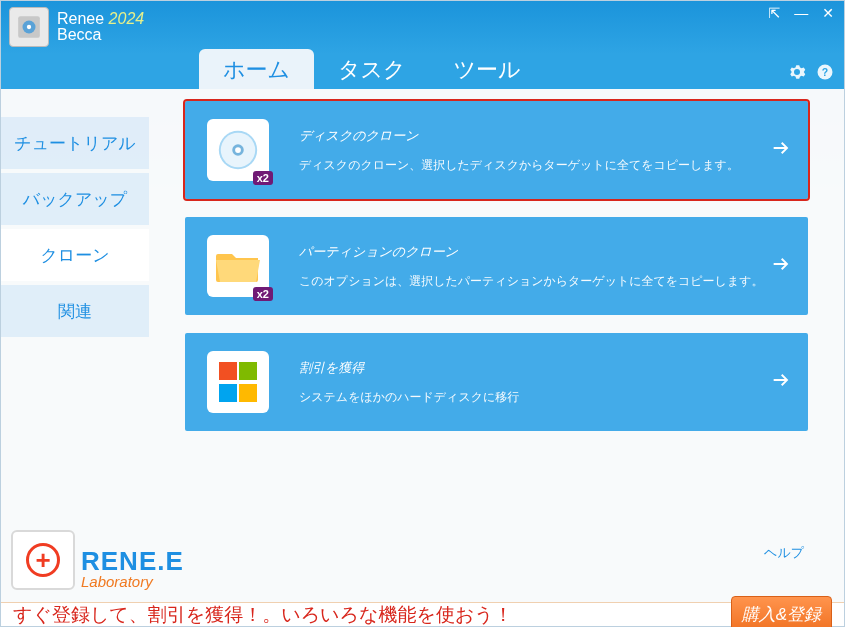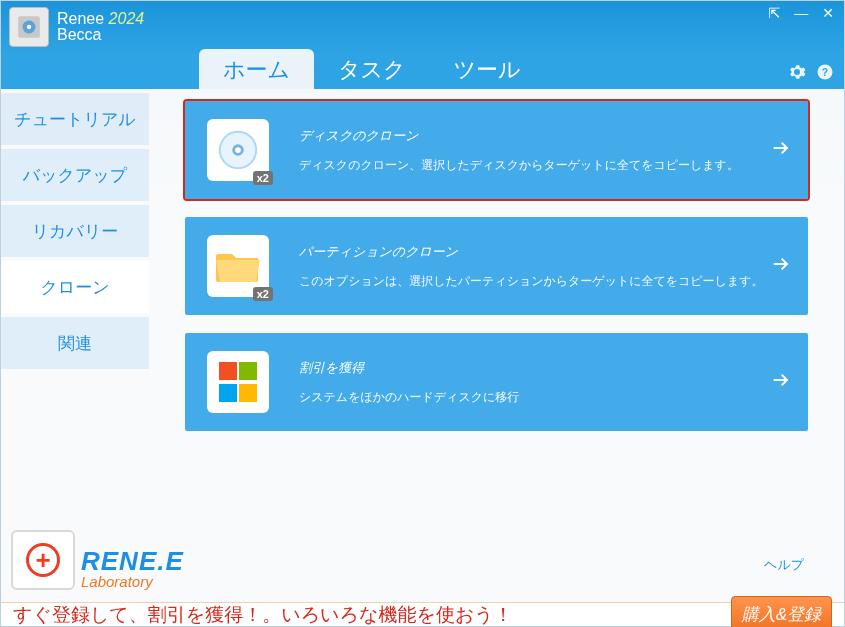--- a/index.html
+++ b/index.html
@@ -14,44 +14,44 @@
 .brand-line1 .year { font-style: italic; color: #e7f08a; }
 .brand-line2 { font-size: 16px; margin-top: -2px; }
 .winctrls { position: absolute; top: 4px; right: 10px; display: flex; gap: 14px; color: #fff; font-size: 14px; align-items: center; }
 .winctrls span { cursor: pointer; }
 .main-tabs { position: absolute; bottom: 0; left: 150px; display: flex; height: 40px; align-items: stretch; margin-left: 48px; }
 .main-tab { color: #fff; font-size: 22px; padding: 4px 24px 2px; display:flex; align-items:center; cursor:pointer; border-radius: 6px 6px 0 0; }
 .main-tab.active { background: #eaf3fa; color: #1e8fe2; }
 .header-right-icons { position: absolute; right: 10px; bottom: 8px; display: flex; gap: 10px; color: #fff; }
 .header-right-icons svg { width: 18px; height: 18px; fill: #fff; cursor: pointer; }
 .body { flex: 1; display: flex; background: rgba(247, 249, 251, 0.9); position: relative; min-height: 0; }
-.sidebar { width: 148px; padding-top: 4px; }
+.sidebar { width: 148px; padding-top: 28px; }
 .side-item { height: 52px; display:flex; align-items:center; justify-content:center; color:#1e8fe2; font-size:17px; cursor:pointer; margin-bottom:4px; background: rgba(220, 235, 248, 0.85); }
 .side-item.active { background: #ffffff; color: #1e8fe2; }
 .content { flex: 1; padding: 12px 36px 0 36px; overflow: hidden; }
 .card { width: 100%; background: #43abe9; border-radius: 2px; margin-bottom: 18px; padding: 18px 22px 18px 22px; display:flex; align-items:center; position: relative; cursor:pointer; }
 .card.highlight { outline: 2px solid #d8261c; outline-offset: 0; }
 .card-icon { width: 62px; height: 62px; background: #fff; border-radius: 6px; display:flex; align-items:center; justify-content:center; position:relative; flex-shrink: 0;}
 .card-icon.cd svg { width: 46px; height: 46px; }
 .card-icon.folder svg { width: 48px; height: 40px; }
 .card-icon.win { display:flex; flex-wrap:wrap; padding:10px; gap:2px; }
 .card-icon.win .q { width: 18px; height: 18px; }
-.card-icon .badge-x2 { position:absolute; right:-4px; bottom:-4px; background:#737373; color:#fff; font-size:11px; font-weight:bold; padding:1px 4px; border-radius:3px; }
+.card-icon .badge-x2 { position:absolute; right:-4px; bottom:-4px; background:#701a75; color:#fff; font-size:11px; font-weight:bold; padding:1px 4px; border-radius:3px; }
 .card-text { margin-left: 30px; color: #fff; flex:1; }
 .card-title { font-size: 13px; font-style: italic; }
 .card-desc { font-size: 12px; margin-top: 12px; opacity: 0.95; }
 .card-arrow { position:absolute; right: 16px; top: 50%; transform: translateY(-50%); color:#fff; }
 .card-arrow svg { width: 22px; height: 22px; fill:#fff; }
-.help-link { position: absolute; right: 40px; bottom: 52px; color: #1e8fe2; font-size: 13px; cursor:pointer; }
+.help-link { position: absolute; right: 40px; bottom: 64px; color: #1e8fe2; font-size: 13px; cursor:pointer; }
 .footer { position: absolute; left: 0; right: 0; bottom: 0; height: 100px; }
 .footer-brand { position:absolute; left: 10px; bottom: 36px; display:flex; align-items:flex-end; }
 .fb-icon { width: 64px; height: 60px; background:#fff; border:2px solid #d9d9d9; border-radius:6px; display:flex; align-items:center; justify-content:center; position:relative; }
 .fb-icon .plus { width: 34px; height: 34px; background:#fff; border:3px solid #f03c22; border-radius:50%; display:flex; align-items:center; justify-content:center; color:#f03c22; font-size:26px; font-weight:bold; }
 .fb-text { margin-left: 6px; }
-.fb-rene { color:#1e8fe2; font-size: 26px; font-weight:bold; font-style:italic; letter-spacing:1px; }
+.fb-rene { color:#1e8fe2; font-size: 26px; font-weight:bold; letter-spacing:1px; }
 .fb-lab { color:#f07a22; font-size: 15px; font-style:italic; margin-top:-4px; }
 .footer-bar { position:absolute; left:0; right:0; bottom:0; height: 24px; background:#fff; border-top:1px solid #f0d0b0; display:flex; align-items:center; padding:0 12px; }
 .promo { color:#d8261c; font-size:19px; font-weight:500; flex:1; }
 .buy-btn { background: linear-gradient(180deg,#ff944d,#f07122); color:#fff; font-size:17px; padding:6px 10px; border-radius:4px; cursor:pointer; border:1px solid #d96018;font-style:italic;}
 </style>
 </head>
 <body>
 
 <div class="window">
 
@@ -87,21 +87,20 @@
           <circle cx="12" cy="12" r="10" fill="#fff" opacity="0.9"></circle>
           <text x="12" y="17" text-anchor="middle" font-size="14" fill="#2ea4e4" font-weight="bold">?</text>
         </svg>
     </div>
   </div>
 
   <div class="body">
     <div class="sidebar">
       <div class="side-item">チュートリアル</div>
       <div class="side-item">バックアップ</div>
-      <div class="side-item">リカバリー</div>
       <div class="side-item active">クローン</div>
       <div class="side-item">関連</div>
     </div>
 
     <div class="content">
 
       <div class="card highlight">
         <div class="card-icon cd">
           <svg viewBox="0 0 48 48">
               <circle cx="24" cy="24" r="20" fill="#a8d8f5"></circle>

